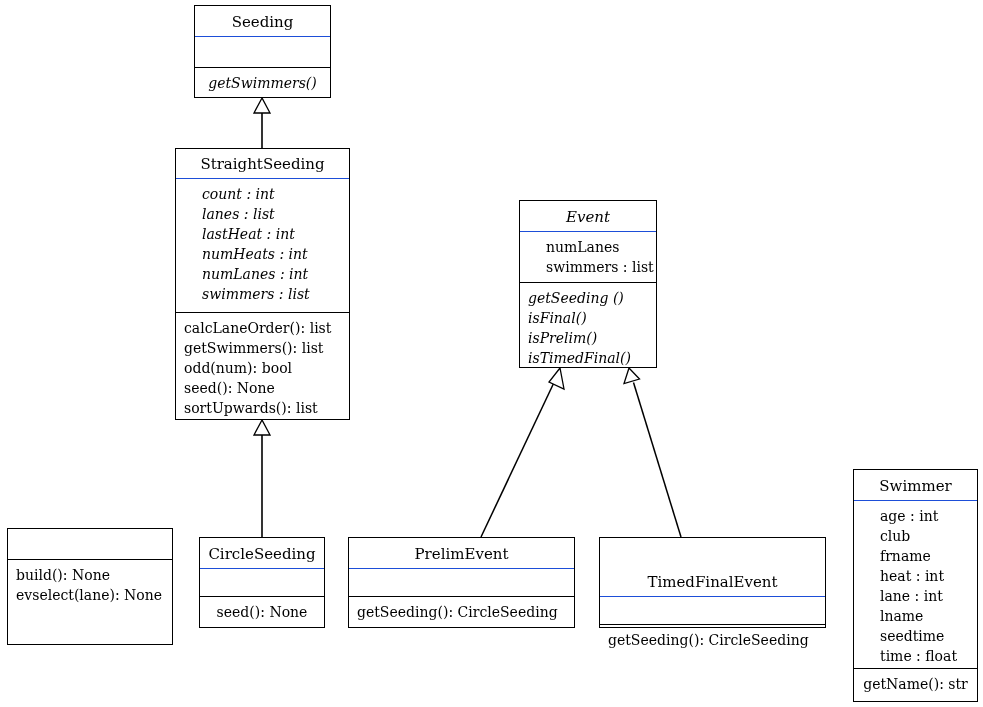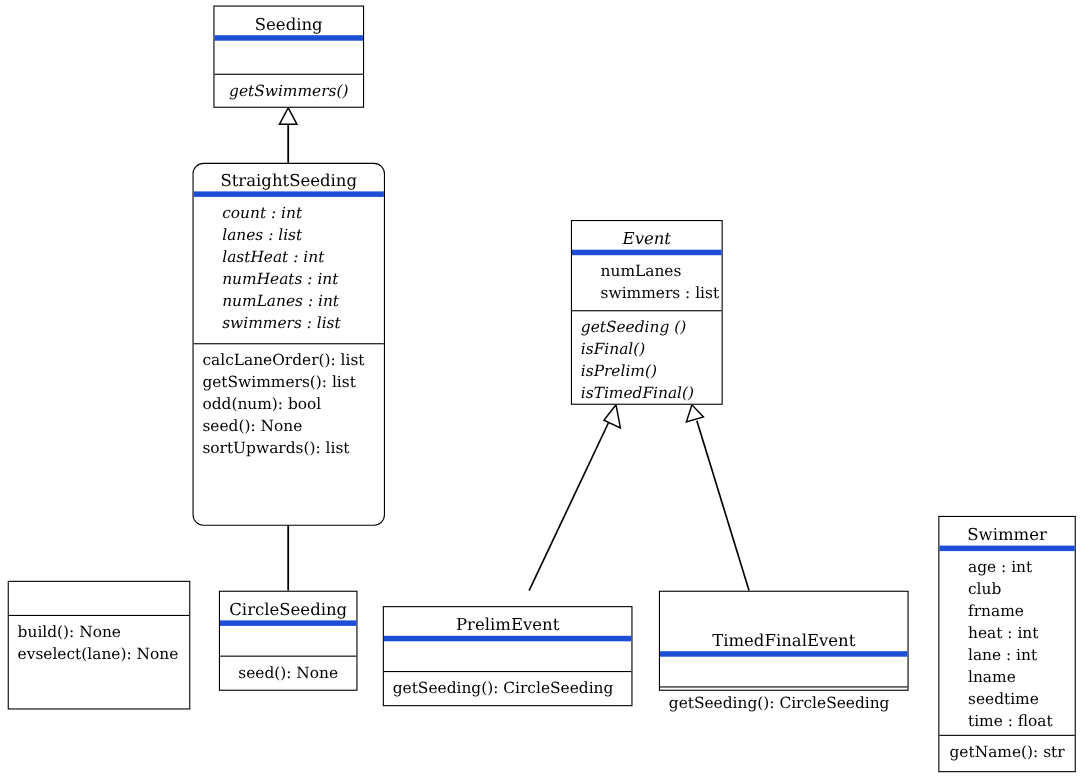--- a/index.html
+++ b/index.html
@@ -25,21 +25,21 @@
     box-sizing: border-box;
     border: 1px solid #000000;
     background: #ffffff;
     z-index: 3;
   }
   .uml-section {
     box-sizing: border-box;
     overflow: hidden;
   }
   .sec-name {
-    border-bottom: 5px solid #1d4ed8;
+    border-bottom: 1px solid #1d4ed8;
     text-align: center;
   }
   .sec-attrs {
     border-bottom: 1px solid #000000;
   }
   .class-title {
     font-size: 15px;
     line-height: 1;
     white-space: nowrap;
   }
@@ -106,21 +106,21 @@
     </g>
   </svg>
 
 <div class="uml-class" style="left: 194px; top: 5px; width: 137px; height: 93px;">
       <div class="uml-section sec-name" style="height: 31px; line-height: 31px;"><span class="class-title">Seeding</span></div>
       <div class="uml-section sec-attrs attrs-list center" style="height: 31px; padding-top: 0px;"></div>
       <div class="uml-section ops-list center" style="padding-top: 5px;">
         <div class="member abstract">getSwimmers()</div>
       </div>
     </div>
-    <div class="uml-class" style="left: 175px; top: 148px; width: 175px; height: 330px; border-radius: 10px;">
+    <div class="uml-class" style="left: 175px; top: 148px; width: 175px; height: 272px;">
       <div class="uml-section sec-name" style="height: 30px; line-height: 30px;"><span class="class-title">StraightSeeding</span></div>
       <div class="uml-section sec-attrs attrs-list" style="height: 134px; padding-top: 5px; font-style: italic;">
         <div class="member">count : int</div>
         <div class="member">lanes : list</div>
         <div class="member">lastHeat : int</div>
         <div class="member">numHeats : int</div>
         <div class="member">numLanes : int</div>
         <div class="member">swimmers : list</div>
       </div>
       <div class="uml-section ops-list" style="padding-top: 5px;">
@@ -151,21 +151,21 @@
         <div class="member">evselect(lane): None</div>
       </div>
     </div>
     <div class="uml-class" style="left: 199px; top: 537px; width: 126px; height: 91px;">
       <div class="uml-section sec-name" style="height: 31px; line-height: 31px;"><span class="class-title">CircleSeeding</span></div>
       <div class="uml-section sec-attrs attrs-list center" style="height: 28px; padding-top: 0px;"></div>
       <div class="uml-section ops-list center" style="padding-top: 5px;">
         <div class="member">seed(): None</div>
       </div>
     </div>
-    <div class="uml-class" style="left: 348px; top: 537px; width: 227px; height: 91px; margin-top: 14px;">
+    <div class="uml-class" style="left: 348px; top: 537px; width: 227px; height: 91px;">
       <div class="uml-section sec-name" style="height: 31px; line-height: 31px;"><span class="class-title">PrelimEvent</span></div>
       <div class="uml-section sec-attrs attrs-list center" style="height: 28px; padding-top: 0px;"></div>
       <div class="uml-section ops-list" style="padding-top: 5px;">
         <div class="member">getSeeding(): CircleSeeding</div>
       </div>
     </div>
     <div class="uml-class" style="left: 599px; top: 537px; width: 227px; height: 91px;">
       <div class="uml-section sec-name" style="height: 31px; line-height: 31px; margin-top: 28px;"><span class="class-title">TimedFinalEvent</span></div>
       <div class="uml-section sec-attrs attrs-list center" style="height: 28px; padding-top: 0px;"></div>
       <div class="uml-section ops-list" style="padding-top: 5px;">

